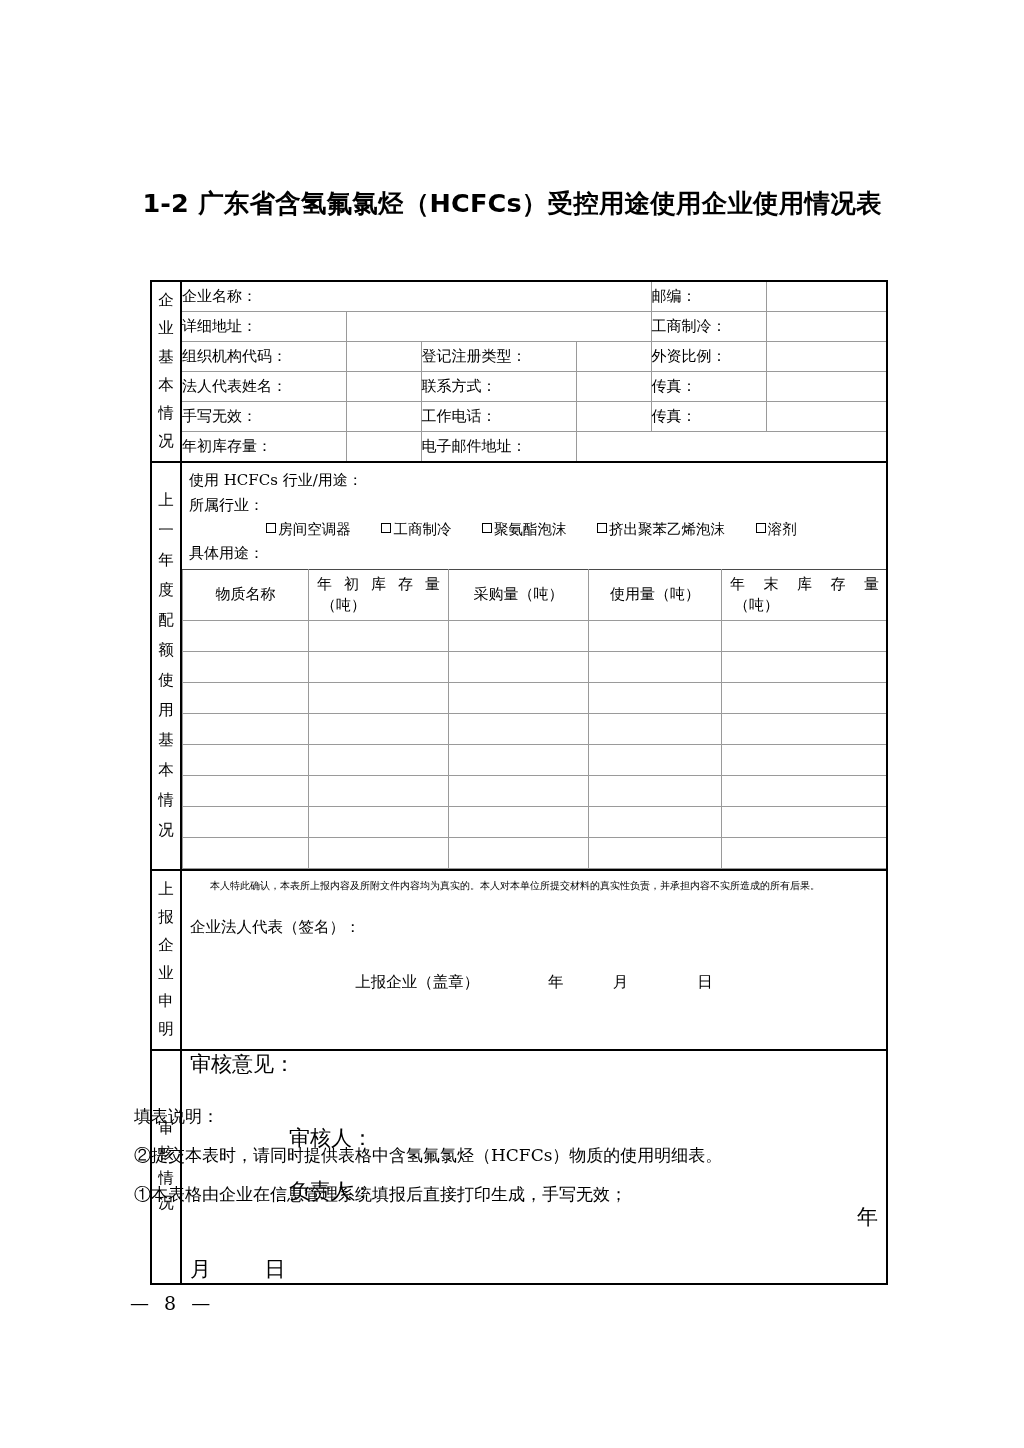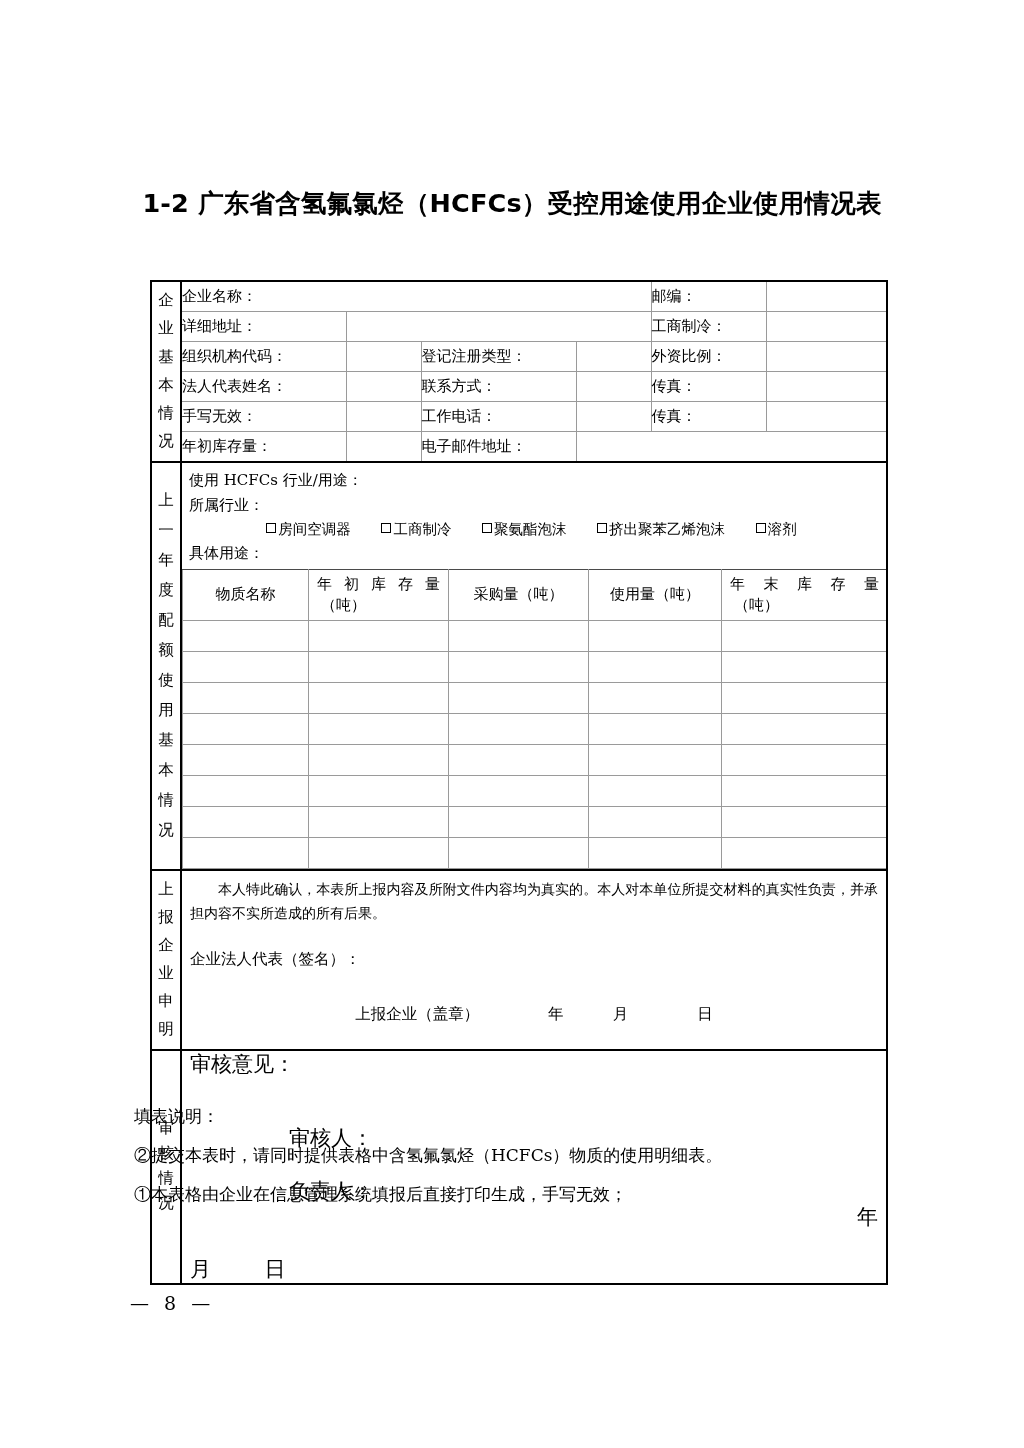--- a/index.html
+++ b/index.html
@@ -150,21 +150,21 @@
     padding: 0 4px;
   }
   .hdr-left {
     text-align: left;
     padding-left: 8px;
   }
 
   
   .decl-body {
     padding: 6px 8px 4px 8px;
-    font-size: 14px;
+    font-size: 10px;
     line-height: 1.75;
     text-align: justify;
   }
   .decl-indent { text-indent: 2em; }
   .decl-sign {
     padding: 6px 8px 2px 8px;
     font-size: 15.5px;
   }
   .decl-stamp {
     padding: 4px 8px 5px 8px;

